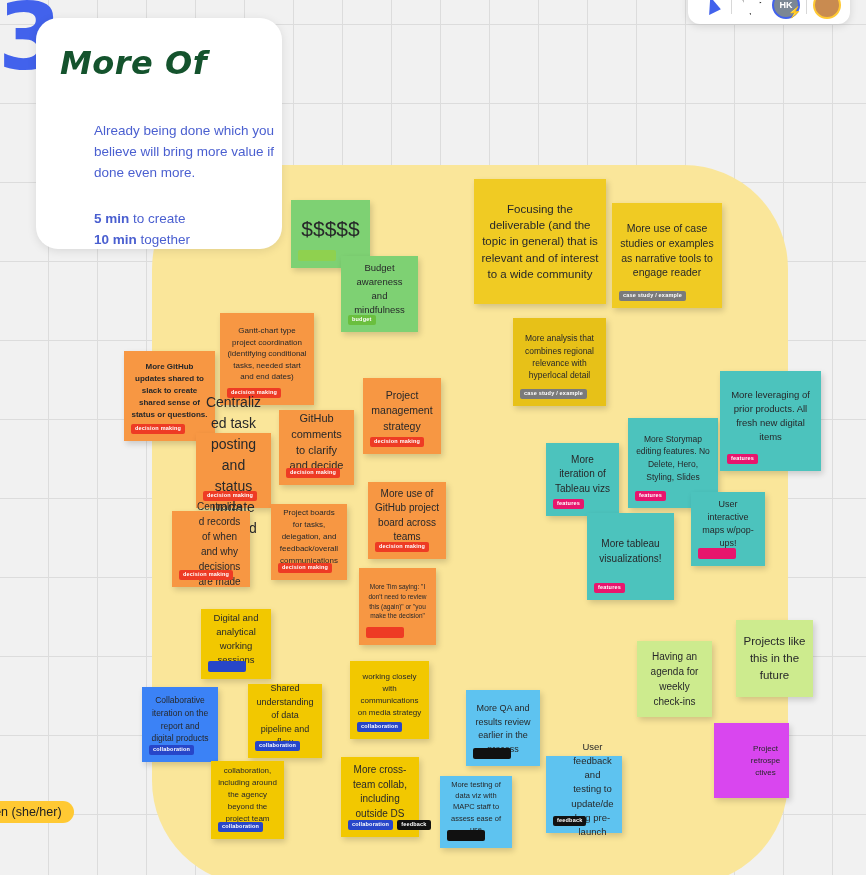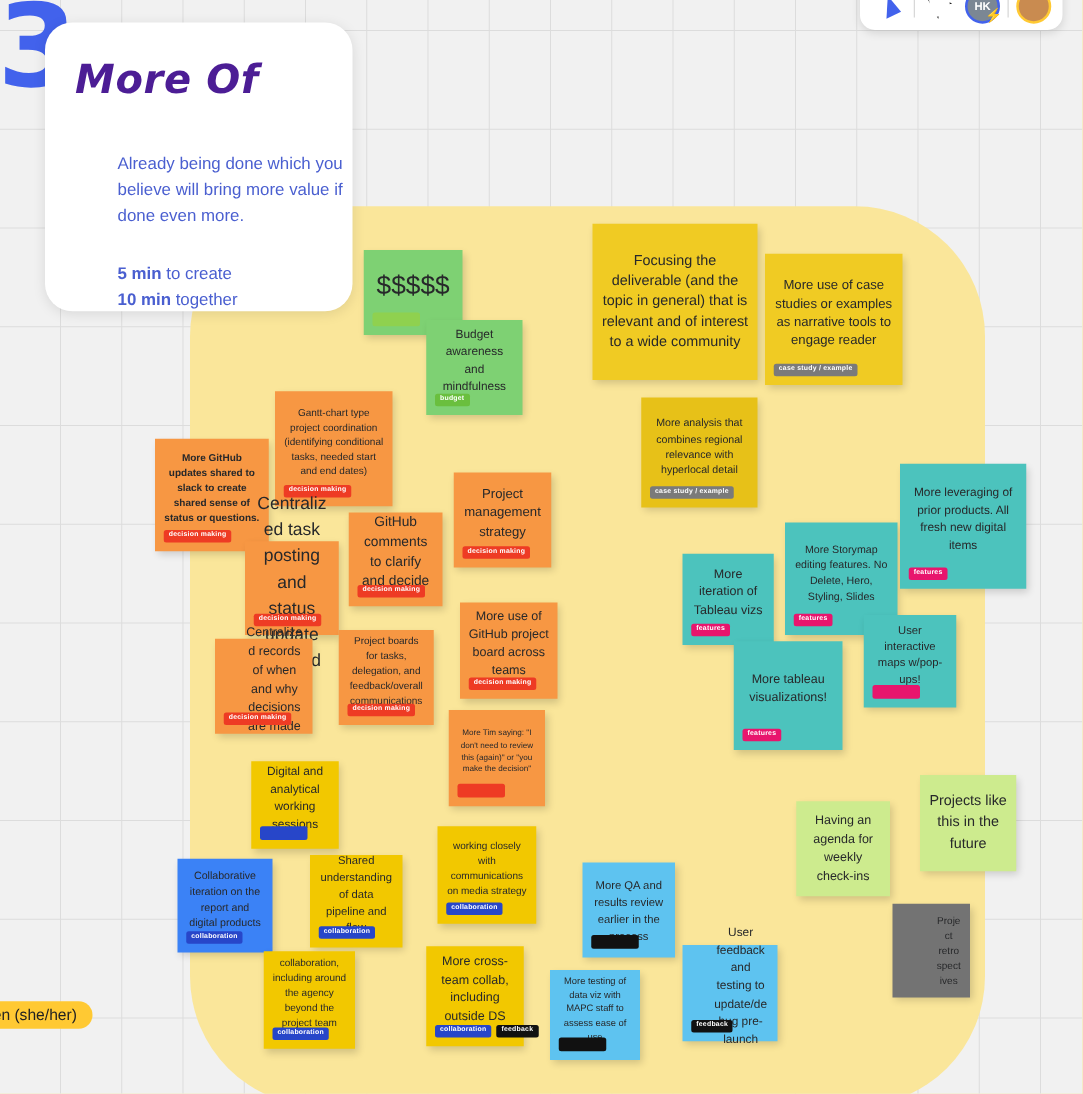--- a/index.html
+++ b/index.html
@@ -39,21 +39,21 @@
 
   
   .card{
     position:absolute;left:36px;top:18px;width:246px;height:231px;
     background:#fff;border-radius:22px;
     box-shadow:0 2px 10px rgba(0,0,0,.10);
   }
   .card-title{
     position:absolute;left:24px;top:26px;
     font-family:"DejaVu Sans",sans-serif;
-    font-size:32px;font-weight:700;font-style:italic;color:#4c1d95;
+    font-size:32px;font-weight:700;font-style:italic;color:#14532d;
     letter-spacing:.5px;
   }
   .card-body{
     position:absolute;left:58px;top:102px;width:200px;
     font-size:13.5px;line-height:1.56;color:#4a5fd0;
   }
   .card-timing{
     position:absolute;left:58px;top:190px;width:200px;
     font-size:13.5px;line-height:1.56;color:#4a5fd0;
   }
@@ -330,17 +330,17 @@
         <div class="tags">
           <span class="tag" style="background: rgb(17, 17, 17);">feedback</span>
         </div>
       </div>
       <div class="note" style="left: 637px; top: 641px; width: 75px; height: 76px; background: rgb(205, 235, 142); position: absolute;">
         <div class="txt" style="font-size: 10px; line-height: 1.5;">Having an agenda for weekly check-ins</div>
       </div>
       <div class="note" style="left: 736px; top: 620px; width: 77px; height: 77px; background: rgb(205, 235, 142); position: absolute;">
         <div class="txt" style="font-size: 11.5px; line-height: 1.45;">Projects like this in the future</div>
       </div>
-      <div class="note" style="left: 714px; top: 723px; width: 62px; height: 75px; background: #737373; position: absolute; padding-left: 28px;">
+      <div class="note" style="left: 714px; top: 723px; width: 75px; height: 75px; background: #d946ef; position: absolute; padding-left: 28px;">
         <div class="txt" style="font-size: 8px; line-height: 1.5;">Project retrospectives</div>
       </div>
     </div>
 </div>
 
 </body></html>

